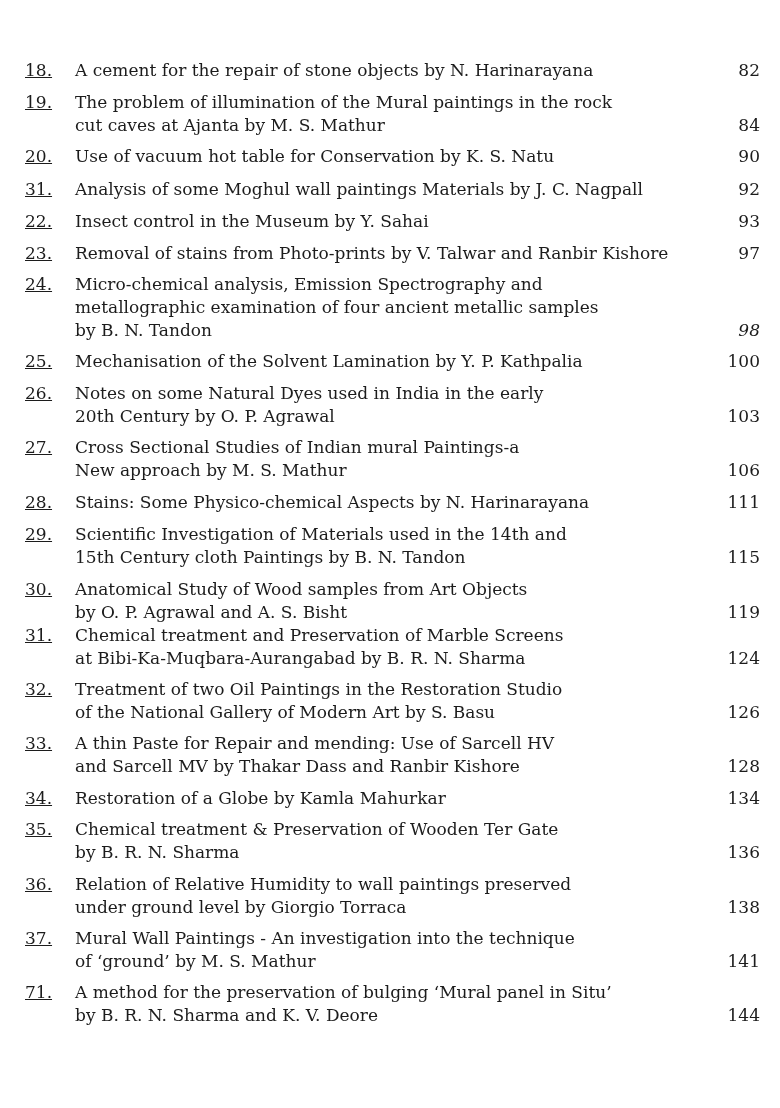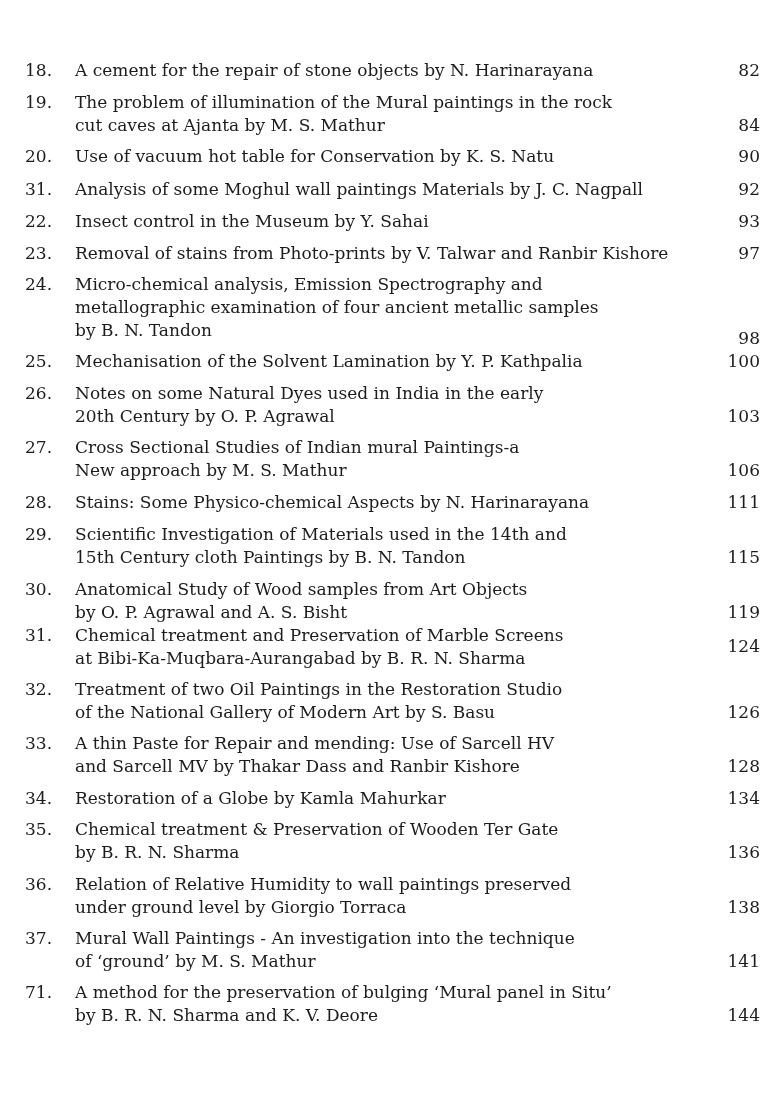--- a/index.html
+++ b/index.html
@@ -1,20 +1,20 @@
 <!DOCTYPE html>
 <html><head>
 <meta charset="utf-8">
 <style>
   html, body { margin:0; padding:0; background:#ffffff; }
   body { width:780px; height:1108px; position:relative; overflow:hidden;
          font-family:"DejaVu Serif", "Liberation Serif", serif; color:#1c1c1c; }
   .toc { position:absolute; left:0; top:0; width:780px; }
   .entry { position:absolute; left:0; width:780px; font-size:17px; line-height:23px; }
-  .num { position:absolute; left:25px; width:46px; }
+  .num { position:absolute; left:25px; width:46px;text-decoration:underline; }
   .title { position:absolute; left:75px; width:640px; white-space:pre-line; }
   .page { position:absolute; right:20px; text-align:right; }
 </style>
 </head>
 <body>
 
 <div class="toc" id="toc">
     <div class="entry" style="top: 59px;">
       <span class="num">18.</span>
       <span class="title">A cement for the repair of stone objects by N. Harinarayana</span>
@@ -44,21 +44,21 @@
     <div class="entry" style="top: 242px;">
       <span class="num">23.</span>
       <span class="title">Removal of stains from Photo-prints by V. Talwar and Ranbir Kishore</span>
       <span class="page" style="top: 0px;">97</span>
     </div>
     <div class="entry" style="top: 273px;">
       <span class="num">24.</span>
       <span class="title">Micro-chemical analysis, Emission Spectrography and
 metallographic examination of four ancient metallic samples
 by B. N. Tandon</span>
-      <span class="page" style="top: 54px;">98</span>
+      <span class="page" style="top: 46px; font-style: italic;">98</span>
     </div>
     <div class="entry" style="top: 350px;">
       <span class="num">25.</span>
       <span class="title">Mechanisation of the Solvent Lamination by Y. P. Kathpalia</span>
       <span class="page" style="top: 0px;">100</span>
     </div>
     <div class="entry" style="top: 382px;">
       <span class="num">26.</span>
       <span class="title">Notes on some Natural Dyes used in India in the early
 20th Century by O. P. Agrawal</span>
@@ -84,21 +84,21 @@
     <div class="entry" style="top: 578px;">
       <span class="num">30.</span>
       <span class="title">Anatomical Study of Wood samples from Art Objects
 by O. P. Agrawal and A. S. Bisht</span>
       <span class="page" style="top: 23px;">119</span>
     </div>
     <div class="entry" style="top: 624px;">
       <span class="num">31.</span>
       <span class="title">Chemical treatment and Preservation of Marble Screens
 at Bibi-Ka-Muqbara-Aurangabad by B. R. N. Sharma</span>
-      <span class="page" style="top: 11px; margin-left: 32px;">124</span>
+      <span class="page" style="top: 23px; margin-left: 32px;">124</span>
     </div>
     <div class="entry" style="top: 678px;">
       <span class="num">32.</span>
       <span class="title">Treatment of two Oil Paintings in the Restoration Studio
 of the National Gallery of Modern Art by S. Basu</span>
       <span class="page" style="top: 23px;">126</span>
     </div>
     <div class="entry" style="top: 732px;">
       <span class="num">33.</span>
       <span class="title">A thin Paste for Repair and mending: Use of Sarcell HV

